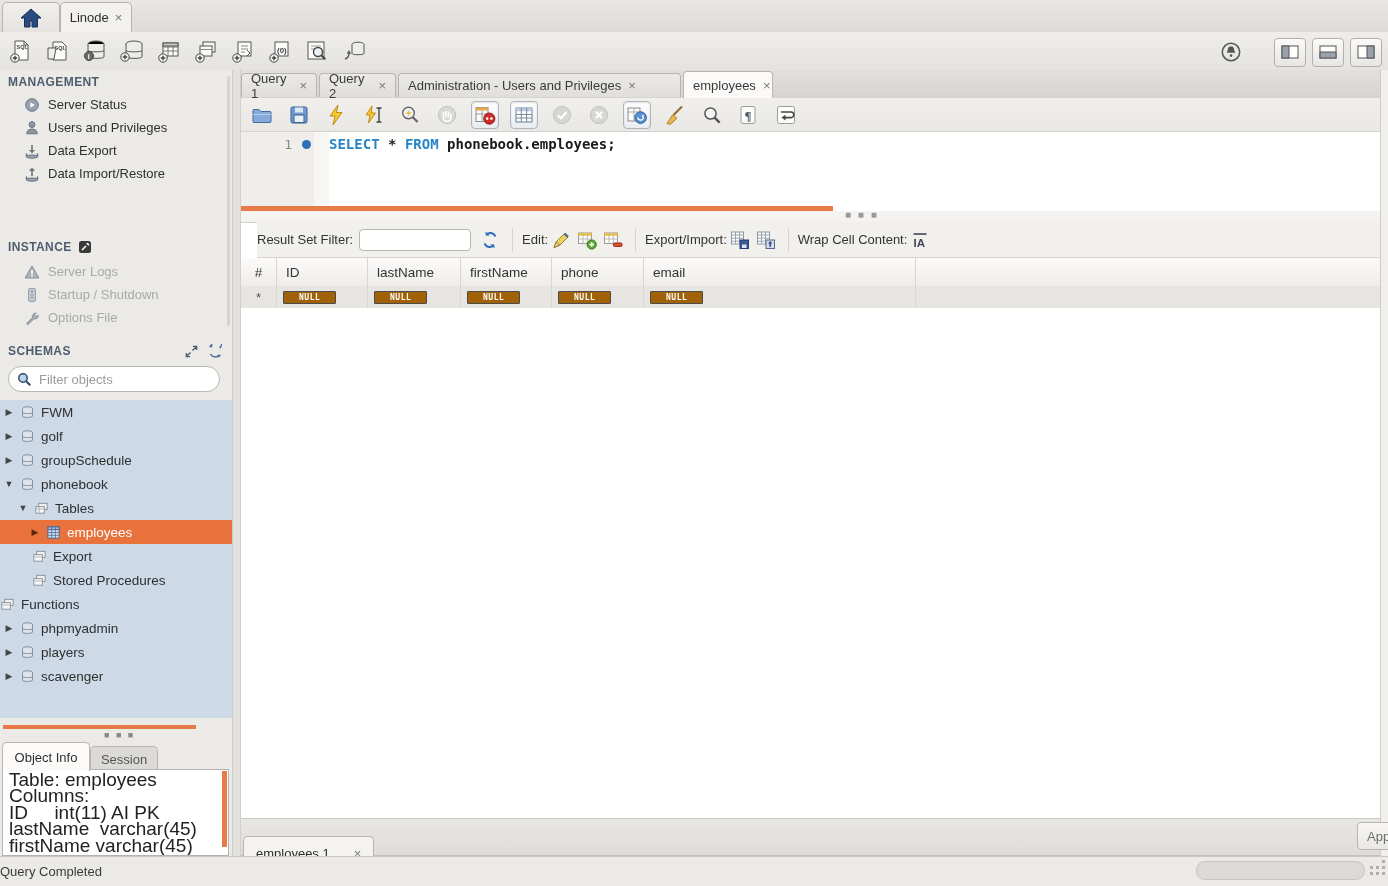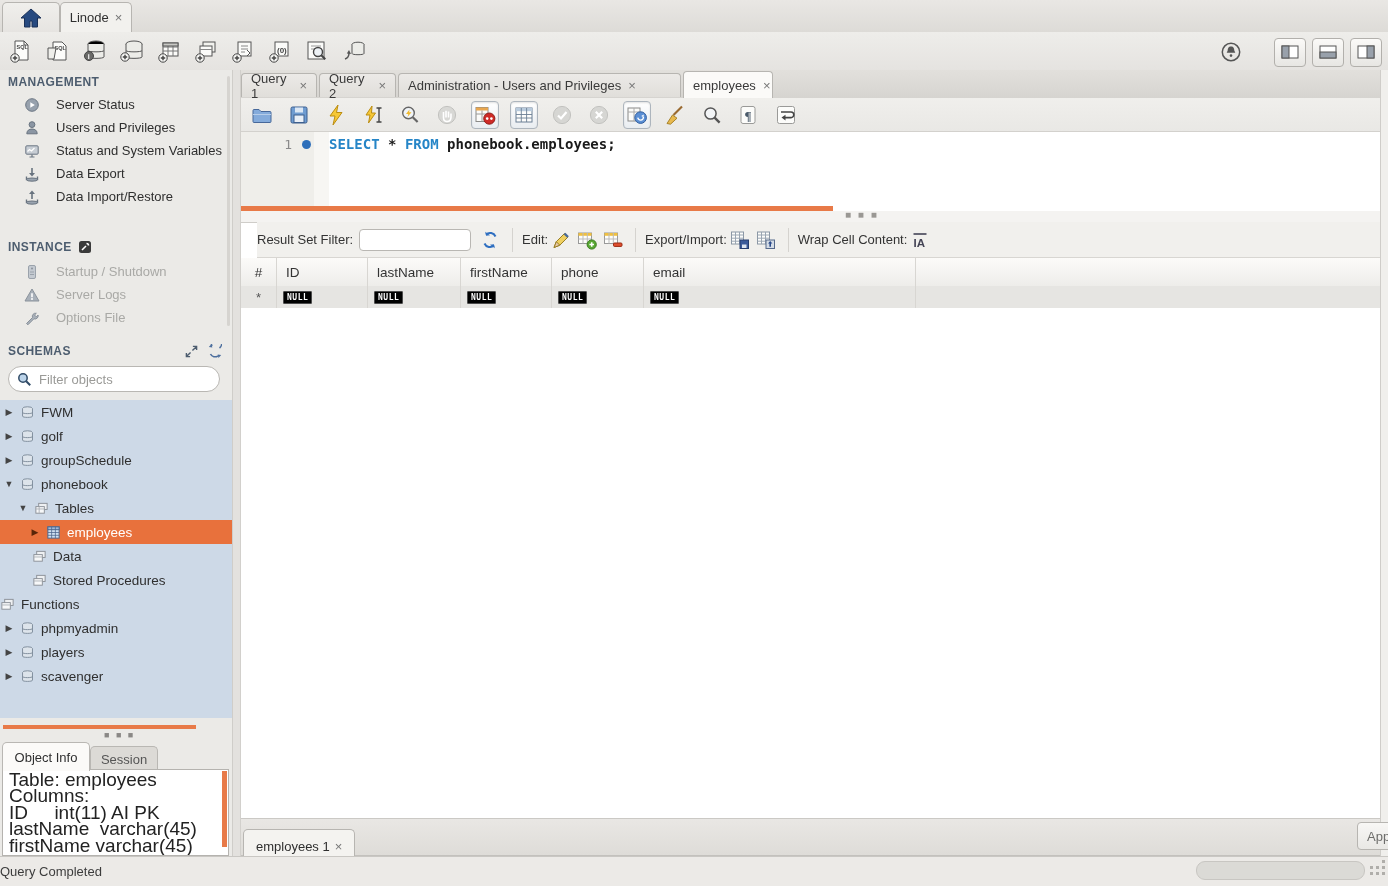--- a/index.html
+++ b/index.html
@@ -16,21 +16,21 @@
   
   .maintb{left:0;top:32px;width:1388px;height:38px;background:linear-gradient(#eeedea,#e5e3e0);border-bottom:1px solid #c7c5c1;display:flex;align-items:center}
   .mtb-icons{display:flex;gap:7px;padding-left:6px}
   .mtb-btn{width:30px;height:30px;display:flex;align-items:center;justify-content:center}
   .panel-toggles{position:absolute;right:6px;top:5px;display:flex;gap:6px;align-items:center}
   .ptog{width:30px;height:27px;border:1px solid #b2b0ac;border-radius:4px;background:linear-gradient(#fbfaf8,#e7e6e3);display:flex;align-items:center;justify-content:center}
   
   .sidebar{left:0;top:70px;width:232px;height:786px;background:#ebeae7;overflow:hidden}
   .sb-div{left:232px;top:70px;width:8px;height:786px;background:#e3e1de;border-left:1px solid #cfcdc9;border-right:1px solid #cfcdc9}
   .sechead{font-weight:bold;font-size:12px;color:#4d5d6f;letter-spacing:.4px;padding-left:8px;display:flex;align-items:center;gap:6px}
-  .sbitem{height:23px;display:flex;align-items:center;gap:16px;padding-left:24px;cursor:default}
+  .sbitem{height:23px;display:flex;align-items:center;gap:8px;padding-left:24px;cursor:default}
   .sbitem .lbl{white-space:nowrap}
   .sbitem.disabled .lbl{color:#a9a9a6}
   .filterbox{left:8px;top:296px;width:212px;height:26px;background:#fff;border:1px solid #b9b7b3;border-radius:13px;display:flex;align-items:center;gap:5px;padding:0 8px;box-sizing:border-box}
   .filterbox input{border:none;outline:none;flex:1;font:13px "Liberation Sans",sans-serif;color:#333;background:transparent}
   .filterbox input::placeholder{color:#9a9a97}
   .tree{left:0;top:330px;width:232px;height:318px;background:#cdd9e7}
   .trow{height:24px;display:flex;align-items:center;gap:6px;font-size:13.5px;cursor:default}
   .trow .arr{width:10px;font-size:9px;color:#444;text-align:center}
   .trow.sel{background:#e8713c;color:#fff}
   .trow.bold .tl{font-weight:normal}
@@ -59,24 +59,24 @@
   .ed-scroll{left:0;top:136px;width:592px;height:5px;background:#e87a48}
   .splitter{left:0;top:141px;width:1140px;height:11px;background:#f4f3f1;border-bottom:1px solid #cfcdc9}
   .sp-dots{left:604px;top:-2px;color:#9a9894;font-size:10px;letter-spacing:2px}
   .restb{left:16px;top:152px;width:1140px;height:36px;background:#f1f0ed;border-bottom:1px solid #d8d6d2;display:flex;align-items:center;box-sizing:border-box;color:#333}
   .restb .sep{width:1px;height:24px;background:#d5d3cf;margin:0 9px}
   .rfilter{width:112px;height:22px;border:1px solid #b9b7b3;border-radius:4px;background:#fff;margin-left:6px;font:13px "Liberation Sans",sans-serif;padding:0 5px;box-sizing:border-box;outline:none}
   .ghead{left:0;top:188px;width:1140px;height:28px;background:linear-gradient(#fcfbf9,#eeedea);border-bottom:1px solid #c3c1bd;display:flex}
   .hcell{border-right:1px solid #d8d6d2;display:flex;align-items:center;padding-left:9px;box-sizing:border-box;font-size:13.5px;color:#333}
   .nullrow{left:0;top:216px;width:1140px;height:22px;background:#e6e5e2;border-bottom:1px solid #d2d0cc;display:flex}
   .ncell{border-right:1px solid #d8d6d2;display:flex;align-items:center;padding-left:6px;box-sizing:border-box}
-  .nullbadge{background:#000000;border:1px solid #4c4c4c;color:#fff;font:bold 8px "DejaVu Sans Mono",monospace;padding:1px 3px;letter-spacing:.5px;border-radius:1px}
+  .nullbadge{background:#a16207;border:1px solid #4c4c4c;color:#fff;font:bold 8px "DejaVu Sans Mono",monospace;padding:1px 15px;letter-spacing:.5px;border-radius:1px}
   .gridrest{left:0;top:238px;width:1140px;height:510px;background:#fff}
   .btabs{left:0;top:748px;width:1140px;height:36px;background:linear-gradient(#e9e7e4,#dedcd8);border-top:1px solid #cbc9c5;border-bottom:1px solid #c3c1bd}
-  .btab{left:2px;top:10px;height:33px;border:1px solid #b7b5b1;border-bottom:none;border-radius:5px 5px 0 0;background:#f4f3f0;display:flex;align-items:center;gap:5px;padding:0 12px}
+  .btab{left:2px;top:17px;height:33px;border:1px solid #b7b5b1;border-bottom:none;border-radius:5px 5px 0 0;background:#f4f3f0;display:flex;align-items:center;gap:24px;padding:0 12px}
   .rightstrip{left:1380px;top:70px;width:8px;height:786px;background:#f0efec;border-left:1px solid #cfcdc9}
   .applybtn{left:1357px;top:822px;width:52px;height:28px;border:1px solid #b7b5b1;border-radius:4px;background:linear-gradient(#f8f7f5,#e9e8e5);color:#6d6d6b;display:flex;align-items:center;padding-left:9px;box-sizing:border-box}
   .statusbar{left:0;top:856px;width:1388px;height:30px;background:#eceae7;border-top:1px solid #c9c7c3;display:flex;align-items:center;box-sizing:border-box;color:#3c3c3c}
   .hscroll-pill{left:1196px;top:861px;width:167px;height:17px;border-radius:9px;background:#dbdad6;border:1px solid #c8c6c2}
   .grip{left:1370px;top:866px;width:3px;height:3px;background:#b0aeaa;box-shadow:6px 0 #b0aeaa,0 6px #b0aeaa,6px 6px #b0aeaa,12px 6px #b0aeaa,12px 0 #b0aeaa,12px -6px #b0aeaa}
   .sbscroll{left:227px;top:6px;width:3px;height:250px;background:#d6d4d0;border-radius:2px}
 </style>
 </head>
 <body>
 
@@ -260,30 +260,20 @@
           <svg width="16" height="16" viewBox="0 0 16 16">
             <circle cx="8" cy="4.6" r="2.9" fill="#8b96a3" stroke="#68737f"></circle>
             <path d="M2.8 13.8c0-3.2 2.2-4.8 5.2-4.8s5.2 1.6 5.2 4.8z" fill="#8b96a3" stroke="#68737f"></path>
           </svg>
         </span>
       <span class="lbl">Users and Privileges</span>
     </div>
     <div class="sbitem">
       <span>
           <svg width="16" height="16" viewBox="0 0 16 16">
-            <rect x="1.8" y="2.8" width="12.4" height="8.4" rx="1" fill="#c7cdd4" stroke="#6b7683"></rect>
-            <path d="M3.5 8.5l2-2 2 1.5 3-3" fill="none" stroke="#fff" stroke-width="1.2"></path>
-            <path d="M8 11.5v2M5.5 14h5" stroke="#6b7683" stroke-width="1.2"></path>
-          </svg>
-        </span>
-      <span class="lbl">Status and System Variables</span>
-    </div>
-    <div class="sbitem">
-      <span>
-          <svg width="16" height="16" viewBox="0 0 16 16">
             <path d="M8 2v6" stroke="#68737f" stroke-width="1.6"></path>
             <path d="M5 7l3 3.4L11 7z" fill="#68737f"></path>
             <path d="M2.5 10.5v3h11v-3" fill="none" stroke="#68737f" stroke-width="1.4"></path>
             <ellipse cx="8" cy="13.6" rx="5.5" ry="1.6" fill="#9aa4b0" stroke="#68737f"></ellipse>
           </svg>
         </span>
       <span class="lbl">Data Export</span>
     </div>
     <div class="sbitem">
       <span>
@@ -304,36 +294,36 @@
         <svg width="14" height="14" viewBox="0 0 14 14">
           <rect x="1" y="1" width="12" height="12" rx="2.5" fill="#3a3a3a"></rect>
           <path d="M4 10l4-4M8.5 3.5a2 2 0 012 2" stroke="#fff" stroke-width="1.6" fill="none"></path>
         </svg>
       </span>
   </div>
   <div class="abs" style="left:0;top:190px;width:232px">
     <div class="sbitem disabled">
       <span>
           <svg width="16" height="16" viewBox="0 0 16 16">
+            <path d="M8 2L15 14H1z" fill="#a8b0b9" stroke="#8a929b"></path>
+            <path d="M8 6.2v4" stroke="#fff" stroke-width="1.6"></path>
+            <circle cx="8" cy="12" r="1" fill="#fff"></circle>
+          </svg>
+        </span>
+      <span class="lbl">Server Logs</span>
+    </div>
+    <div class="sbitem disabled">
+      <span>
+          <svg width="16" height="16" viewBox="0 0 16 16">
             <rect x="4.5" y="1.5" width="7" height="13" rx="1.5" fill="#c4cad1" stroke="#9aa2ab"></rect>
             <circle cx="8" cy="4.5" r="1" fill="#8a929b"></circle>
             <path d="M6 8h4M6 10.5h4" stroke="#9aa2ab"></path>
           </svg>
         </span>
       <span class="lbl">Startup / Shutdown</span>
-    </div>
-    <div class="sbitem disabled">
-      <span>
-          <svg width="16" height="16" viewBox="0 0 16 16">
-            <path d="M8 2L15 14H1z" fill="#a8b0b9" stroke="#8a929b"></path>
-            <path d="M8 6.2v4" stroke="#fff" stroke-width="1.6"></path>
-            <circle cx="8" cy="12" r="1" fill="#fff"></circle>
-          </svg>
-        </span>
-      <span class="lbl">Server Logs</span>
     </div>
     <div class="sbitem disabled">
       <span>
           <svg width="16" height="16" viewBox="0 0 16 16">
             <path d="M2.5 13.5l6-6a3.2 3.2 0 013.8-4.2L10.5 5l1.8 1.8 1.8-1.8a3.2 3.2 0 01-4.2 3.8l-6 6z" fill="#a8b0b9" stroke="#8a929b"></path>
           </svg>
         </span>
       <span class="lbl">Options File</span>
     </div>
   </div>
@@ -433,21 +423,21 @@
         <span class="tl">employees</span>
       </div>
     <div class="trow" style="padding-left:32px">
         <span>
           <svg width="15" height="15" viewBox="0 0 16 16">
             <rect x="5" y="2.5" width="9" height="6.5" fill="#eef0f2" stroke="#8a8f96"></rect>
             <rect x="2" y="6" width="9" height="7" fill="#f7f8f9" stroke="#8a8f96"></rect>
             <path d="M2 8.5h9" stroke="#aeb3b9"></path>
           </svg>
         </span>
-        <span class="tl">Data</span>
+        <span class="tl">Export</span>
       </div>
     <div class="trow" style="padding-left:32px">
         <span>
           <svg width="15" height="15" viewBox="0 0 16 16">
             <rect x="5" y="2.5" width="9" height="6.5" fill="#eef0f2" stroke="#8a8f96"></rect>
             <rect x="2" y="6" width="9" height="7" fill="#f7f8f9" stroke="#8a8f96"></rect>
             <path d="M2 8.5h9" stroke="#aeb3b9"></path>
           </svg>
         </span>
         <span class="tl">Stored Procedures</span>

